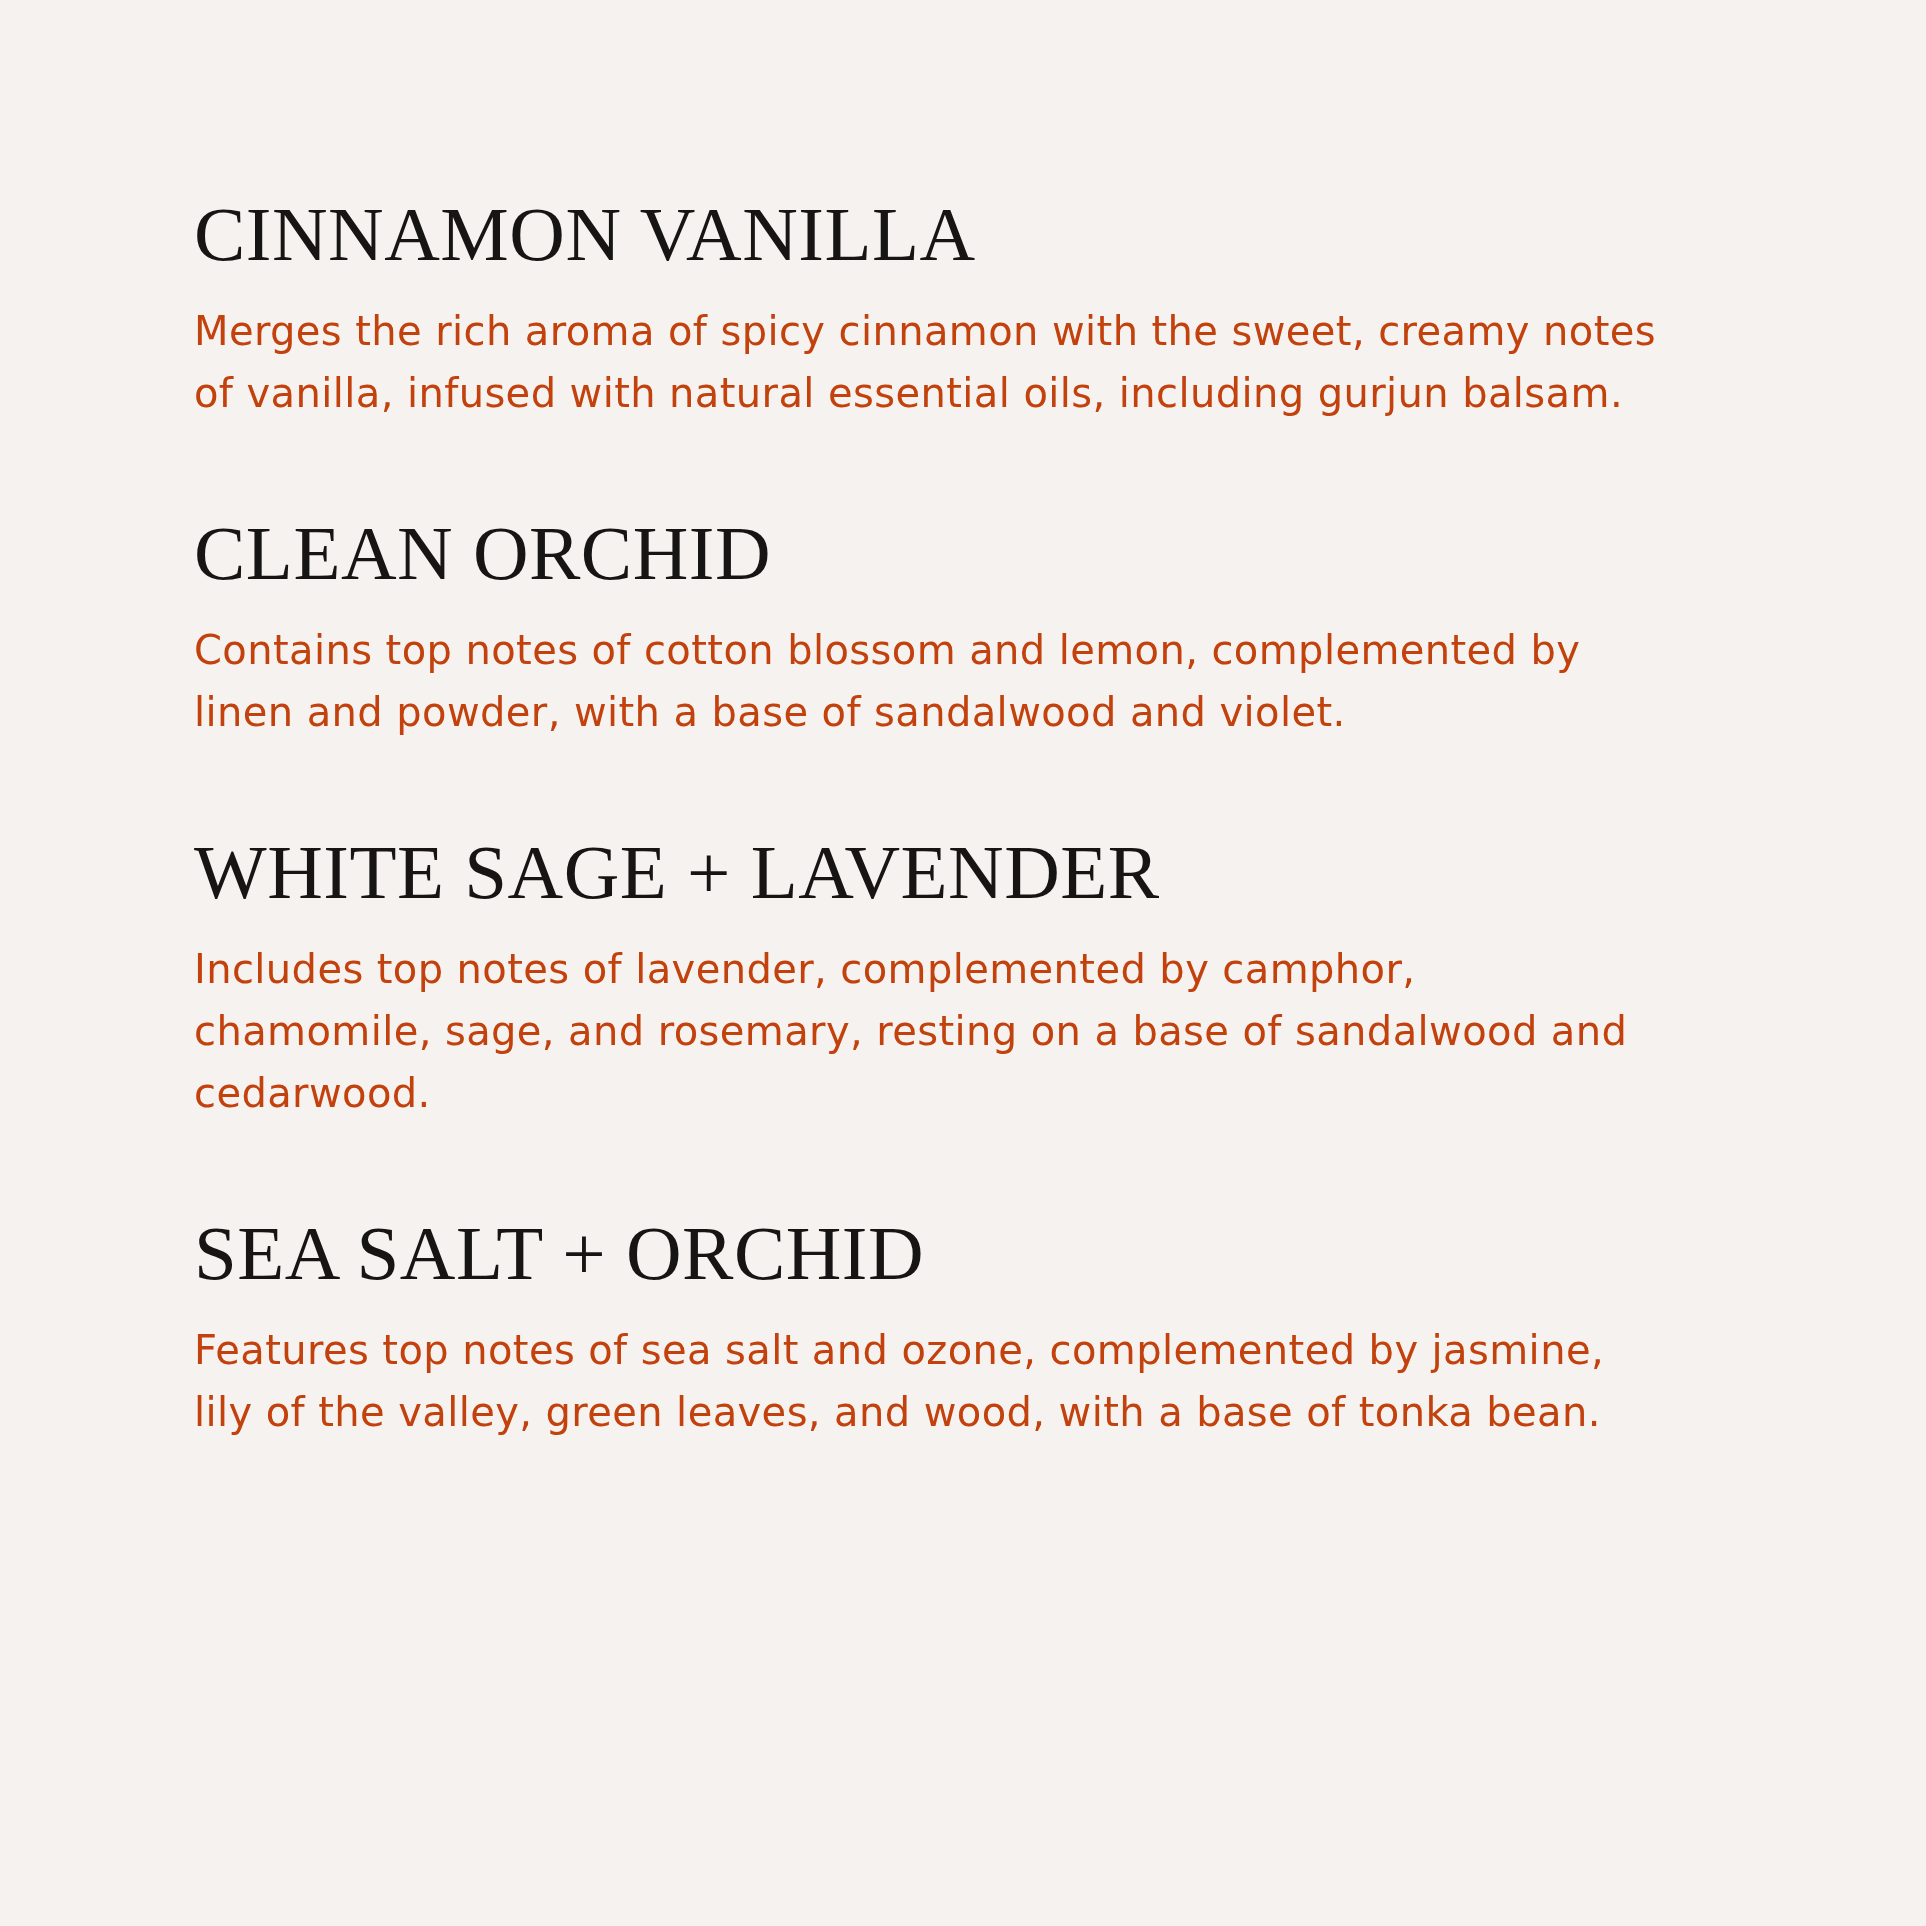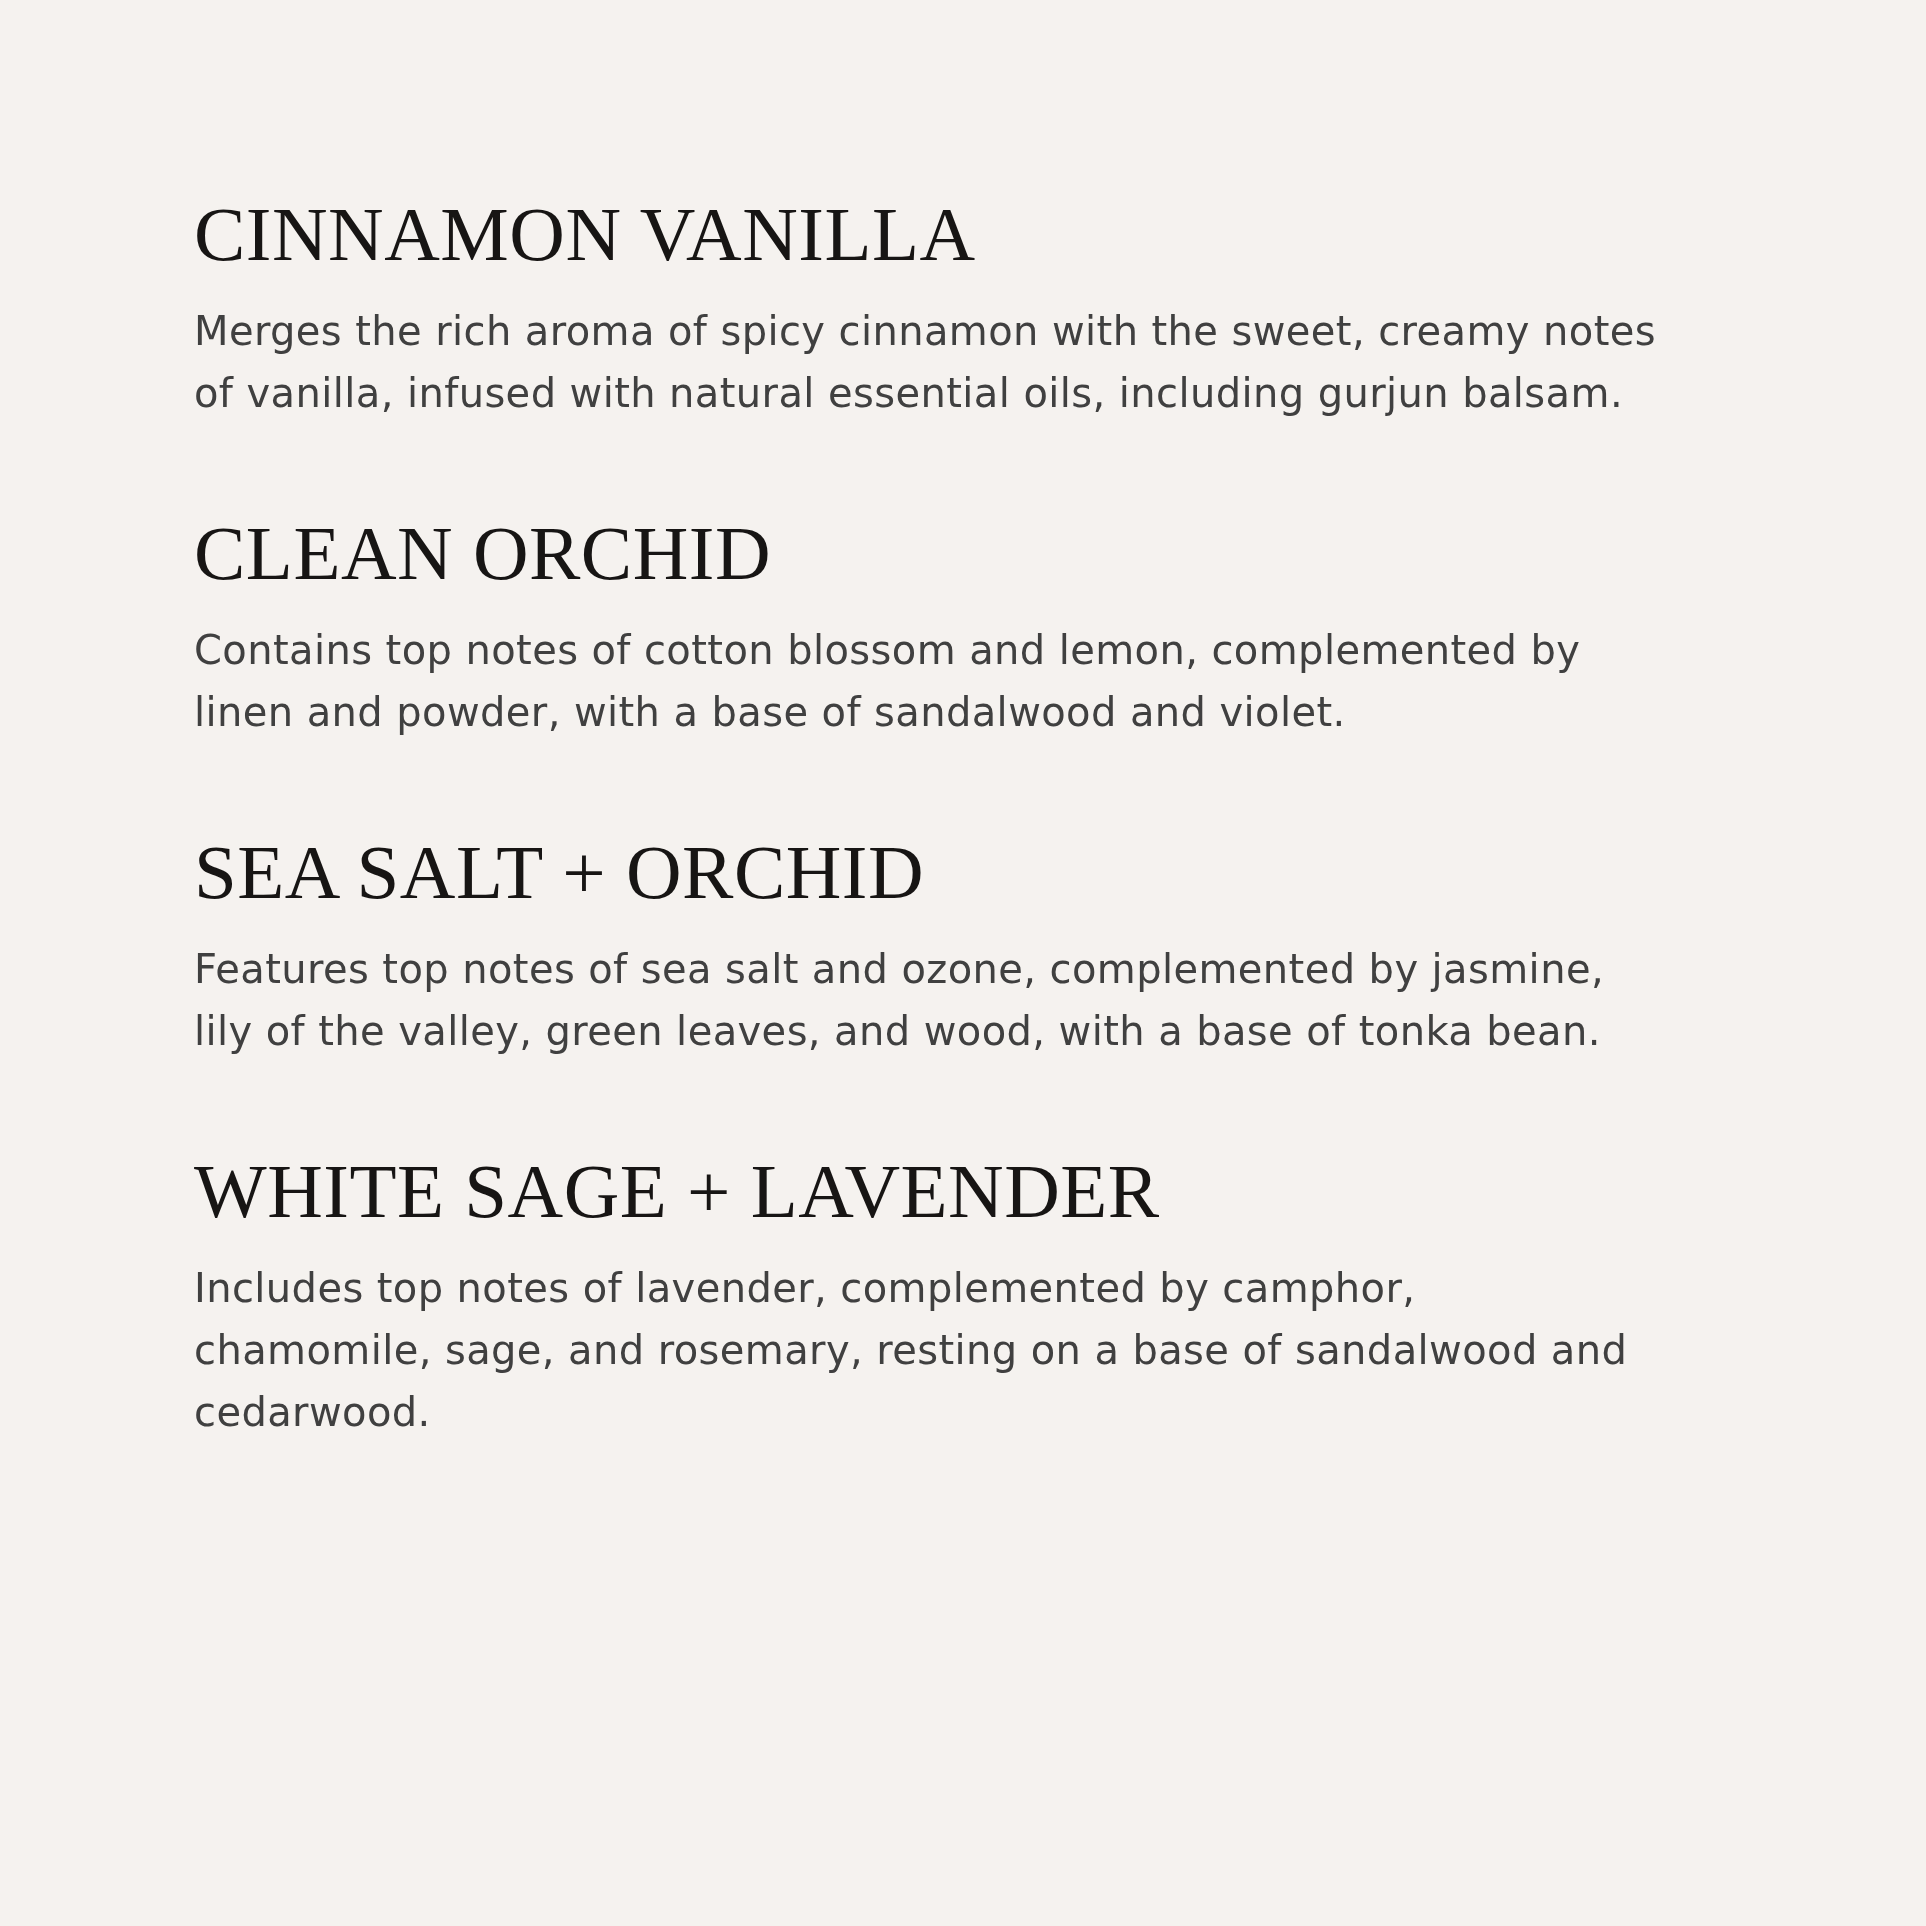--- a/index.html
+++ b/index.html
@@ -35,21 +35,21 @@
     color: #171514;
     font-weight: 400;
     margin: 0 0 26px 0;
     white-space: nowrap;
   }
   .scent-desc {
     font-family: "DejaVu Sans", sans-serif;
     font-size: 40px;
     line-height: 1.55;
     letter-spacing: 0.4px;
-    color: #404040;
+    color: #c2410c;
     font-weight: 400;
     margin: 0;
     max-width: 1465px;
   }
 </style>
 </head>
 <body>
 
 <div class="page">
 
@@ -57,23 +57,23 @@
     <h2 class="scent-title">CINNAMON VANILLA</h2>
     <p class="scent-desc">Merges the rich aroma of spicy cinnamon with the sweet, creamy notes of vanilla, infused with natural essential oils, including gurjun balsam.</p>
   </section>
 
   <section class="scent-block">
     <h2 class="scent-title">CLEAN ORCHID</h2>
     <p class="scent-desc">Contains top notes of cotton blossom and lemon, complemented by linen and powder, with a base of sandalwood and violet.</p>
   </section>
 
   <section class="scent-block">
-    <h2 class="scent-title">SEA SALT + ORCHID</h2>
-    <p class="scent-desc">Features top notes of sea salt and ozone, complemented by jasmine, lily of the valley, green leaves, and wood, with a base of tonka bean.</p>
+    <h2 class="scent-title">WHITE SAGE + LAVENDER</h2>
+    <p class="scent-desc">Includes top notes of lavender, complemented by camphor, chamomile, sage, and rosemary, resting on a base of sandalwood and cedarwood.</p>
   </section>
 
   <section class="scent-block">
-    <h2 class="scent-title">WHITE SAGE + LAVENDER</h2>
-    <p class="scent-desc">Includes top notes of lavender, complemented by camphor, chamomile, sage, and rosemary, resting on a base of sandalwood and cedarwood.</p>
+    <h2 class="scent-title">SEA SALT + ORCHID</h2>
+    <p class="scent-desc">Features top notes of sea salt and ozone, complemented by jasmine, lily of the valley, green leaves, and wood, with a base of tonka bean.</p>
   </section>
 
 </div>
 
 
 </body></html>

